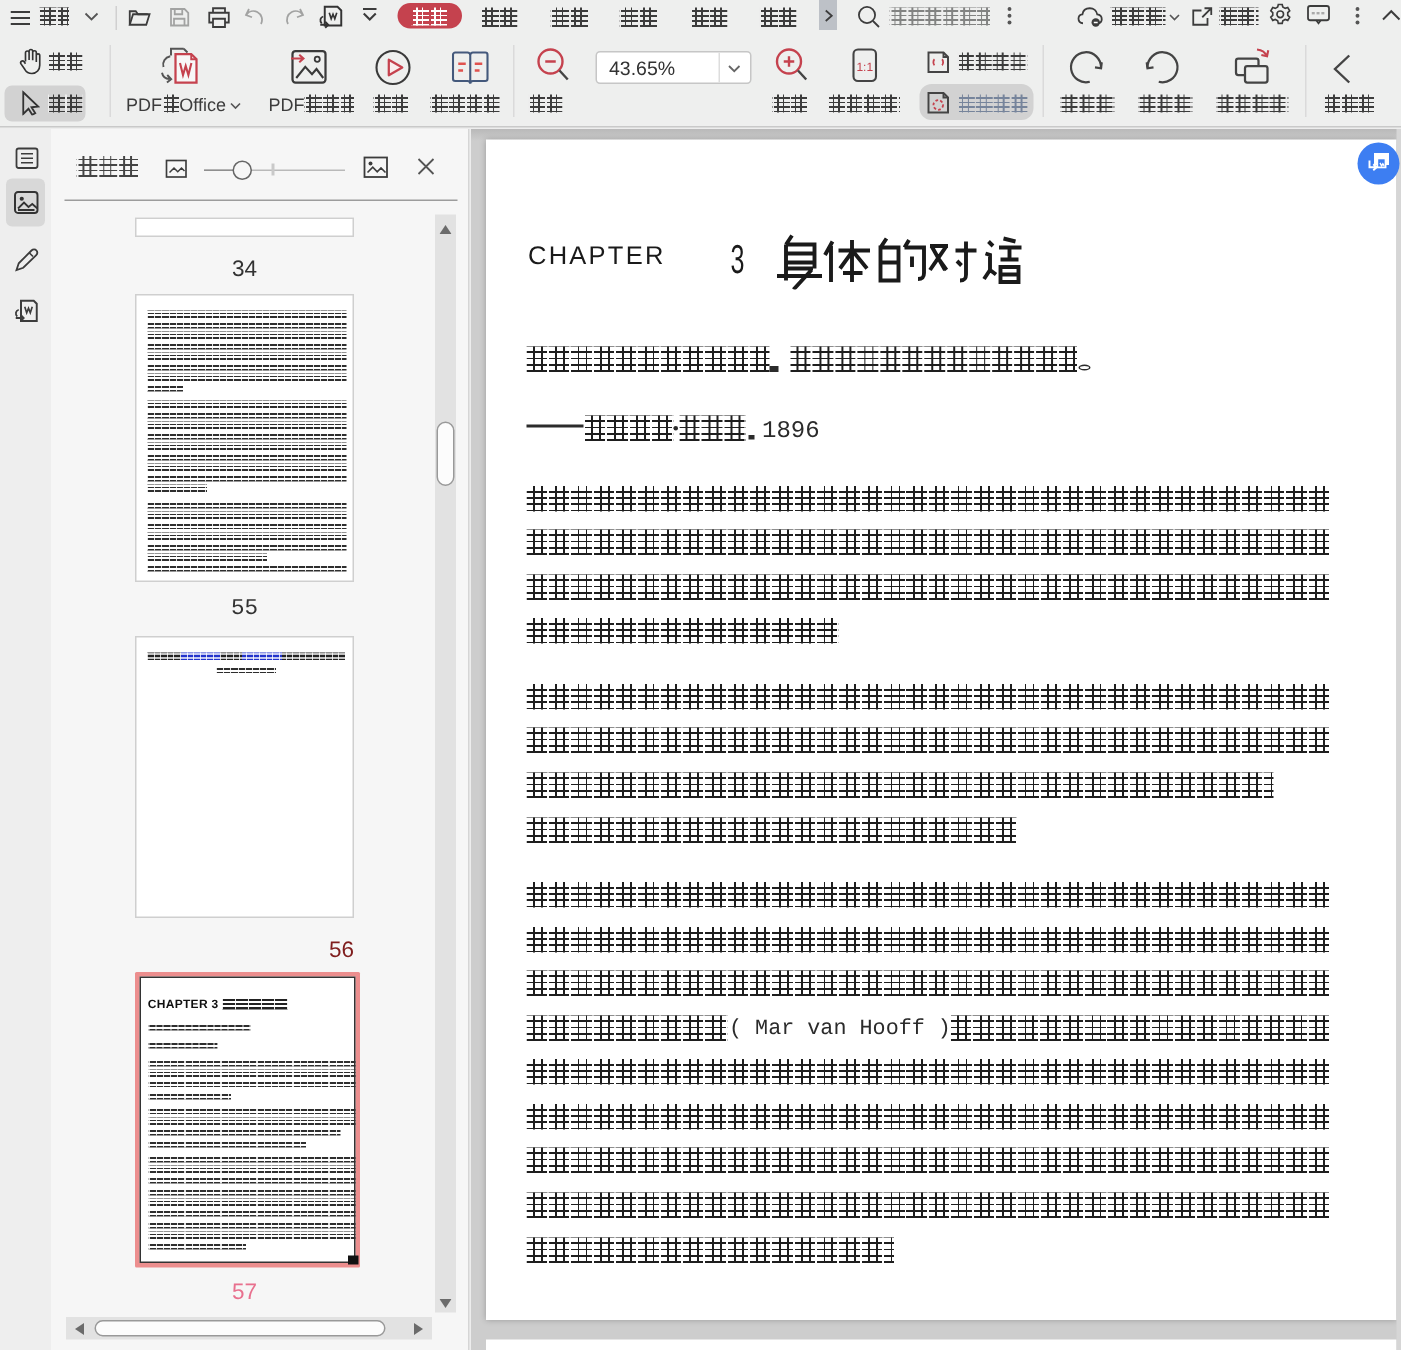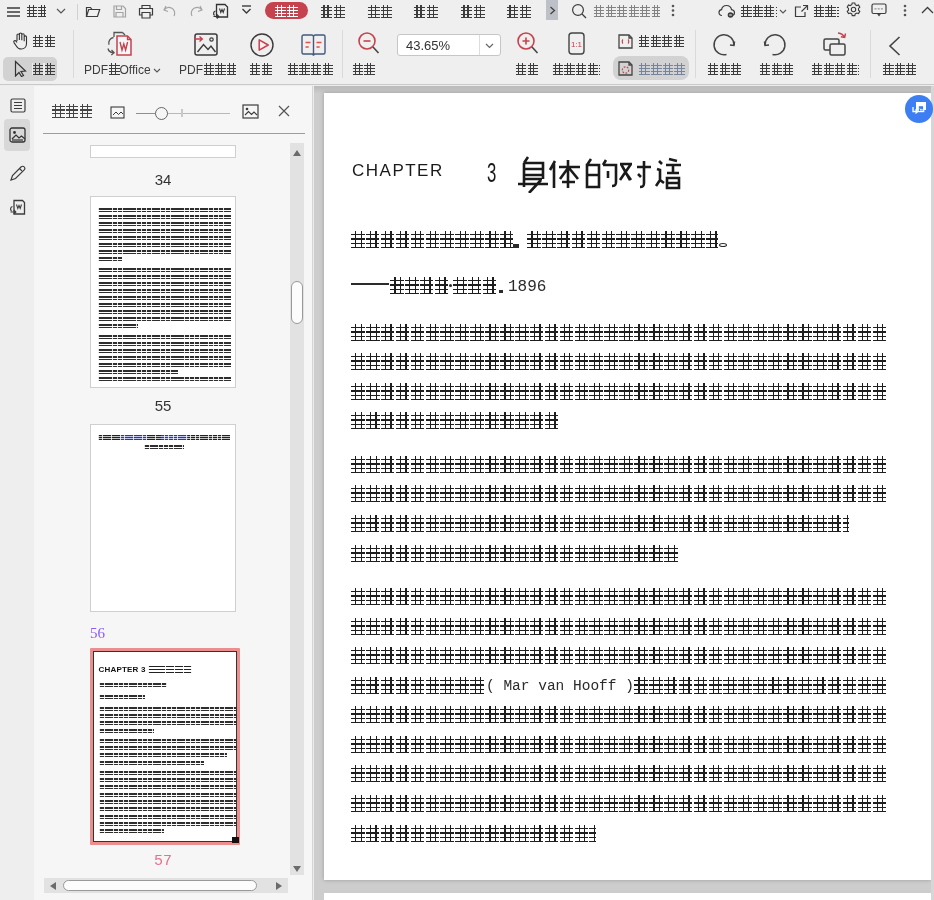--- a/index.html
+++ b/index.html
@@ -297,26 +297,26 @@
       <div class="z5" style="position:absolute;left:6.5px;top:119px;width:133px;height:5px"></div>
       <div class="z5" style="position:absolute;left:6.5px;top:126px;width:40px;height:5px"></div>
       <div class="z5" style="position:absolute;left:6.5px;top:137px;width:133px;height:5px"></div>
       <div class="z5" style="position:absolute;left:6.5px;top:144px;width:133px;height:5px"></div>
       <div class="z5" style="position:absolute;left:6.5px;top:151px;width:133px;height:5px"></div>
       <div class="z5" style="position:absolute;left:6.5px;top:158px;width:133px;height:5px"></div>
       <div class="z5" style="position:absolute;left:6.5px;top:165px;width:133px;height:5px"></div>
       <div class="z5" style="position:absolute;left:6.5px;top:172px;width:80px;height:5px"></div>
       <div class="z5" style="position:absolute;left:6.5px;top:179px;width:133px;height:5px"></div>
     </div>
-<div class="a" style="left:90px;top:397px;width:146px;text-align:center;font-size:15px;color:#333;font-family:Liberation Sans, sans-serif">55</div>
+<div class="a" style="left:90px;top:397px;width:146px;text-align:center;font-size:15px;color:#333;font-family:Liberation Mono, monospace">55</div>
 <div class="a" style="left:90px;top:424px;width:146px;height:188px;background:#fff;border:1px solid #cfcfcf">
       <div style="position:absolute;left:7px;top:10px;width:132px;height:4.5px;background:repeating-linear-gradient(0deg,rgba(255,255,255,0) 0 1px,rgba(255,255,255,.72) 1px 2.2px),repeating-linear-gradient(90deg,rgba(255,255,255,.8) 0 .7px,rgba(0,0,0,0) .7px 4.4px),linear-gradient(90deg,#222 0 17%,#2233cc 17% 37%,#222 37% 48%,#2233cc 48% 68%,#222 68% 100%)"></div>
       <div class="z5" style="position:absolute;left:53px;top:19px;width:40px;height:4.5px"></div>
     </div>
-<div class="a" style="left:90px;top:625px;width:146px;text-align:left;font-size:15px;color:#8b5cf6;font-family:Liberation Serif, serif">56</div>
+<div class="a" style="left:90px;top:625px;width:146px;text-align:right;font-size:15px;color:#7f1d1d;font-family:Liberation Sans, sans-serif">56</div>
 <div class="a" style="left:90px;top:648px;width:149.5px;height:197px;background:#ec8e8e;border-radius:1px"></div>
 <div class="a" style="left:93px;top:651px;width:143.5px;height:191px;background:#fff;border:1px solid #333">
       <div style="position:absolute;left:4.5px;top:13px;font-family:'Liberation Sans';font-weight:bold;font-size:8px;color:#111;letter-spacing:.2px">CHAPTER 3&nbsp;<span class="z z7" style="width:43.5px;height:8px"></span></div>
       <div class="z5" style="position:absolute;left:4.5px;top:30.5px;width:68px;height:4.5px"></div>
       <div class="z5" style="position:absolute;left:4.5px;top:42.5px;width:46px;height:4.5px"></div>
       <div class="z5" style="position:absolute;left:4.5px;top:53.5px;width:138px;height:5px"></div>
       <div class="z5" style="position:absolute;left:4.5px;top:60.8px;width:138px;height:5px"></div>
       <div class="z5" style="position:absolute;left:4.5px;top:68.2px;width:138px;height:5px"></div>
       <div class="z5" style="position:absolute;left:4.5px;top:75.5px;width:55px;height:5px"></div>
       <div class="z5" style="position:absolute;left:4.5px;top:85.5px;width:138px;height:5px"></div>
@@ -327,21 +327,21 @@
       <div class="z5" style="position:absolute;left:4.5px;top:124.8px;width:138px;height:5px"></div>
       <div class="z5" style="position:absolute;left:4.5px;top:132.2px;width:138px;height:5px"></div>
       <div class="z5" style="position:absolute;left:4.5px;top:139.5px;width:138px;height:5px"></div>
       <div class="z5" style="position:absolute;left:4.5px;top:146.8px;width:138px;height:5px"></div>
       <div class="z5" style="position:absolute;left:4.5px;top:154.2px;width:138px;height:5px"></div>
       <div class="z5" style="position:absolute;left:4.5px;top:161.5px;width:138px;height:5px"></div>
       <div class="z5" style="position:absolute;left:4.5px;top:168.8px;width:138px;height:5px"></div>
       <div class="z5" style="position:absolute;left:4.5px;top:176.1px;width:65px;height:5px"></div>
     </div>
 <div class="a" style="left:231.5px;top:836.5px;width:7px;height:6px;background:#111"></div>
-<div class="a" style="left:90px;top:853px;width:146px;text-align:center;font-size:15px;color:#e8708e;font-family:Liberation Mono, monospace">57</div>
+<div class="a" style="left:90px;top:853px;width:146px;text-align:center;font-size:15px;color:#e8708e;font-family:Liberation Sans, sans-serif">57</div>
 <div class="a" style="left:290px;top:143px;width:13.5px;height:732px;background:#e2e2e2"></div>
 <svg class="a" style="left:293px;top:150px" width="8" height="6" viewBox="0 0 8 6">
       <path d="M4 0l4 6H0z" fill="#6b6b6b"></path>
     </svg>
 <svg class="a" style="left:293px;top:866px" width="8" height="6" viewBox="0 0 8 6">
       <path d="M4 6l4-6H0z" fill="#6b6b6b"></path>
     </svg>
 <div class="a" style="left:290.5px;top:281px;width:12.5px;height:43px;background:#fcfcfc;border:1px solid #999;border-radius:6px"></div>
 <div class="a" style="left:44px;top:878px;width:244px;height:15px;background:#e2e2e2"></div>
 <svg class="a" style="left:50px;top:882px" width="6" height="8" viewBox="0 0 6 8">

